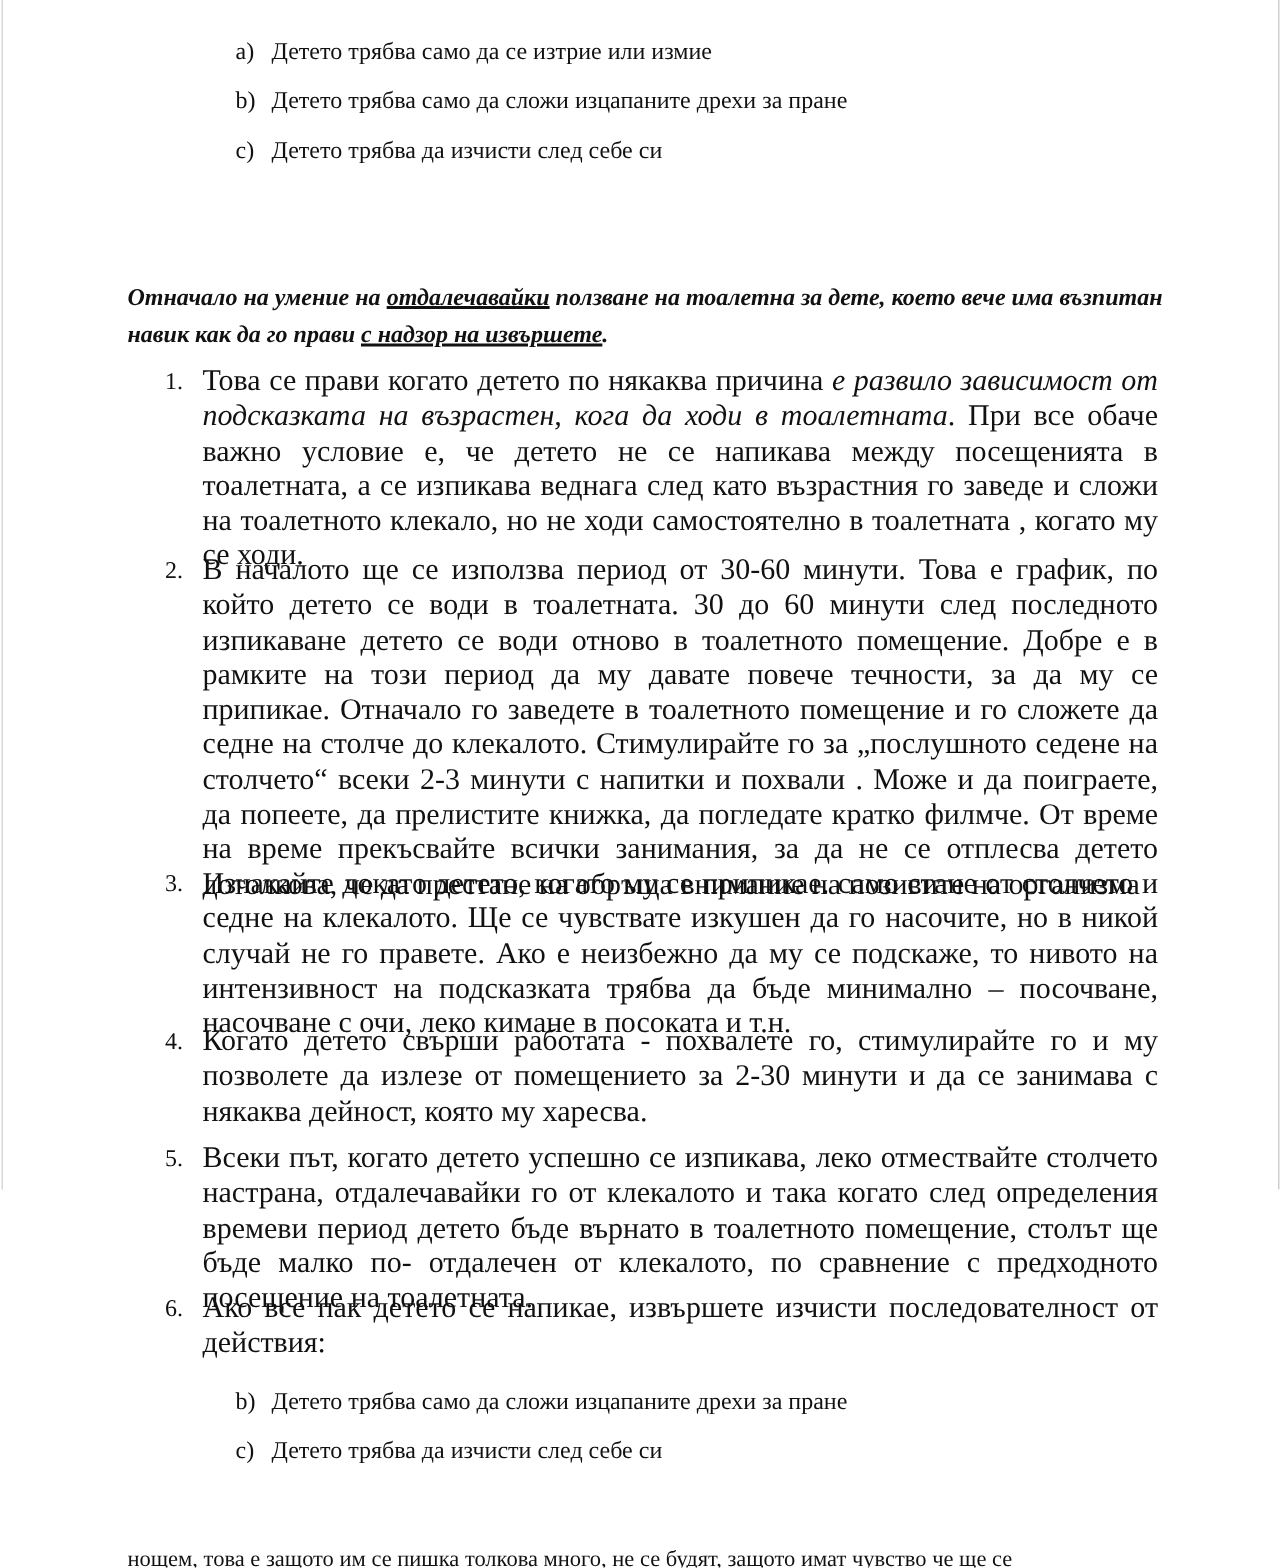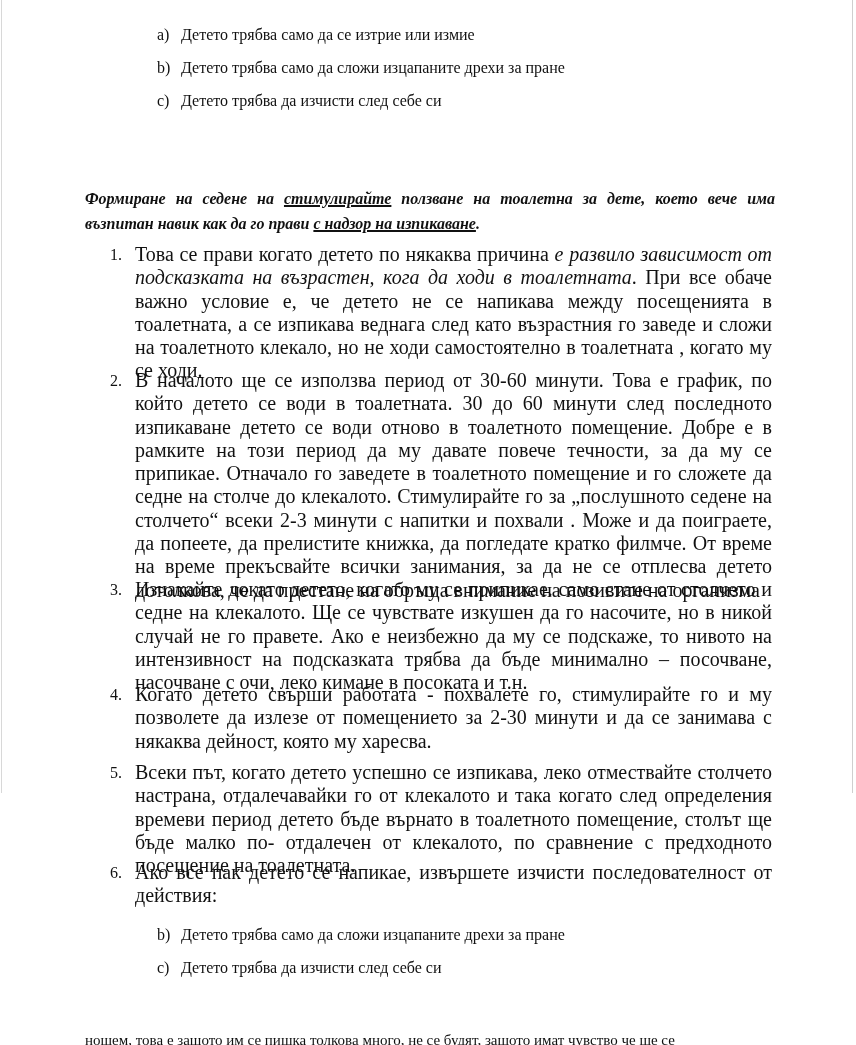--- a/index.html
+++ b/index.html
@@ -28,21 +28,21 @@
     <span class="lbl">a)</span><span>Детето трябва само да се изтрие или измие</span>
   </div>
   <div class="sub" style="top:59px;">
     <span class="lbl">b)</span><span>Детето трябва само да сложи изцапаните дрехи за пране</span>
   </div>
   <div class="sub" style="top:92px;">
     <span class="lbl">c)</span><span>Детето трябва да изчисти след себе си</span>
   </div>
 
   <div class="heading">
-    <span>Формиране на седене на </span><u>стимулирайте</u><span> ползване на тоалетна за дете, което вече има възпитан навик как да го прави </span><u>с надзор на изпикаване</u><span>.</span>
+    <span>Отначало на умение на </span><u>отдалечавайки</u><span> ползване на тоалетна за дете, което вече има възпитан навик как да го прави </span><u>с надзор на извършете</u><span>.</span>
   </div>
 
   <div class="item" style="top:243px;">
     <span class="num txt">1.</span>
     <div class="body"><span>Това се прави когато детето по някаква причина </span><i>е развило зависимост от подсказката на възрастен, кога да ходи в тоалетната</i><span>. При все обаче важно условие е, че детето не се напикава между посещенията в тоалетната, а се изпикава веднага след като възрастния го заведе и сложи на тоалетното клекало, но не ходи самостоятелно в тоалетната , когато му се ходи.</span></div>
   </div>
 
   <div class="item" style="top:369px;">
     <span class="num txt">2.</span>
     <div class="body">В началото ще се използва период от 30-60 минути. Това е график, по който детето се води в тоалетната. 30 до 60 минути след последното изпикаване детето се води отново в тоалетното помещение. Добре е в рамките на този период да му давате повече течности, за да му се припикае. Отначало го заведете в тоалетното помещение и го сложете да седне на столче до клекалото. Стимулирайте го за „послушното седене на столчето“ всеки 2-3 минути с напитки и похвали . Може и да поиграете, да попеете, да прелистите книжка, да погледате кратко филмче. От време на време прекъсвайте всички занимания, за да не се отплесва детето дотолкова, че да престане на обръща внимание на позивите на организма</div>

